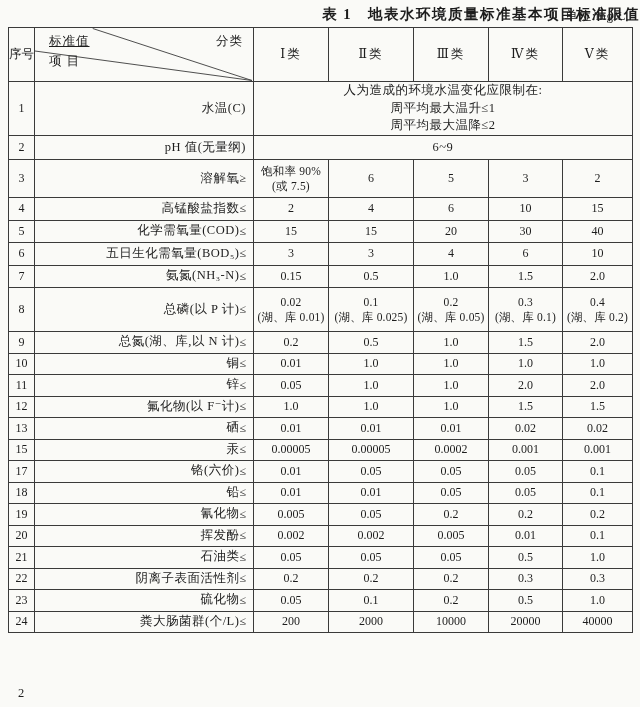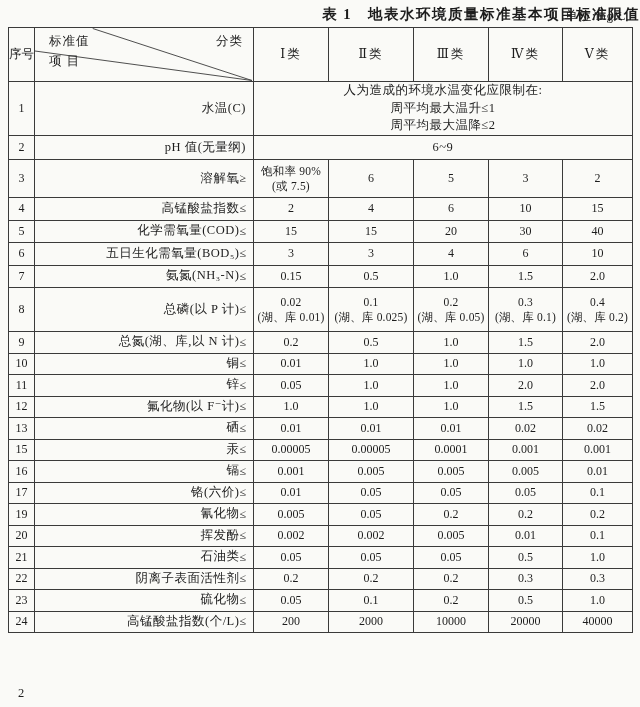--- a/index.html
+++ b/index.html
@@ -22,21 +22,21 @@
   }
   .std th,.std td{
     border:1px solid #3a3a3a;padding:0;vertical-align:middle;
     text-align:center;font-weight:normal;font-size:12px;line-height:1.25;
     overflow:hidden;
   }
   .std th{font-size:12.5px;letter-spacing:2px;}
   
   .diag{position:relative;height:53px;}
   .diag svg{position:absolute;left:0;top:0;width:100%;height:100%;}
-  .diag .dl-tl{position:absolute;left:14px;top:6px;font-size:12.5px;letter-spacing:1px;}
+  .diag .dl-tl{position:absolute;left:14px;top:6px;font-size:12.5px;letter-spacing:1px;text-decoration:underline;}
   .diag .dl-tr{position:absolute;right:10px;top:6px;font-size:12.5px;letter-spacing:1px;}
   .diag .dl-bl{position:absolute;left:14px;top:26px;font-size:12.5px;letter-spacing:1px;}
   
   td.item{text-align:left;}
   td.item .iwrap{display:flex;justify-content:flex-end;align-items:center;padding:0 7px 0 9px;}
   td.item .lbl{font-size:12.5px;letter-spacing:.5px;white-space:nowrap;}
   td.item .op{font-size:12px;flex:0 0 auto;}
   
   td.merged div{font-size:12.5px;letter-spacing:.5px;line-height:17.5px;}
   
@@ -278,48 +278,48 @@
       <tr style="height: 21.5px;">
         <td>15</td>
         <td class="item">
           <div class="iwrap">
             <span class="lbl">汞</span>
             <span class="op">≤</span>
           </div>
         </td>
         <td>0.00005</td>
         <td>0.00005</td>
-        <td>0.0001</td>
+        <td>0.0002</td>
         <td>0.001</td>
         <td>0.001</td>
       </tr>
       <tr style="height: 21.5px;">
-        <td>16</td>
-        <td class="item">
-          <div class="iwrap">
-            <span class="lbl">镉</span>
-            <span class="op">≤</span>
-          </div>
-        </td>
-        <td>0.001</td>
-        <td>0.005</td>
-        <td>0.005</td>
-        <td>0.005</td>
-        <td>0.01</td>
-      </tr>
-      <tr style="height: 21.5px;">
         <td>17</td>
         <td class="item">
           <div class="iwrap">
             <span class="lbl">铬(六价)</span>
             <span class="op">≤</span>
           </div>
         </td>
         <td>0.01</td>
         <td>0.05</td>
+        <td>0.05</td>
+        <td>0.05</td>
+        <td>0.1</td>
+      </tr>
+      <tr style="height: 21.5px;">
+        <td>18</td>
+        <td class="item">
+          <div class="iwrap">
+            <span class="lbl">铅</span>
+            <span class="op">≤</span>
+          </div>
+        </td>
+        <td>0.01</td>
+        <td>0.01</td>
         <td>0.05</td>
         <td>0.05</td>
         <td>0.1</td>
       </tr>
       <tr style="height: 21.5px;">
         <td>19</td>
         <td class="item">
           <div class="iwrap">
             <span class="lbl">氰化物</span>
             <span class="op">≤</span>
@@ -384,21 +384,21 @@
         <td>0.05</td>
         <td>0.1</td>
         <td>0.2</td>
         <td>0.5</td>
         <td>1.0</td>
       </tr>
       <tr style="height: 21.5px;">
         <td>24</td>
         <td class="item">
           <div class="iwrap">
-            <span class="lbl">高锰酸盐指数(个/L)</span>
+            <span class="lbl">粪大肠菌群(个/L)</span>
             <span class="op">≤</span>
           </div>
         </td>
         <td>200</td>
         <td>2000</td>
         <td>10000</td>
         <td>20000</td>
         <td>40000</td>
       </tr>
     </tbody>

